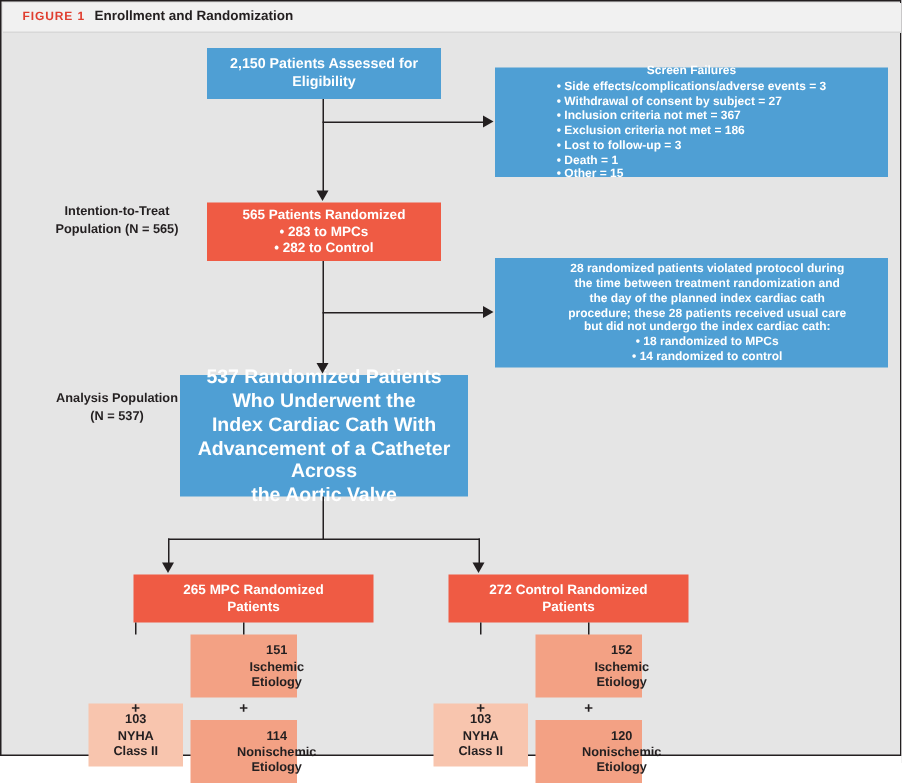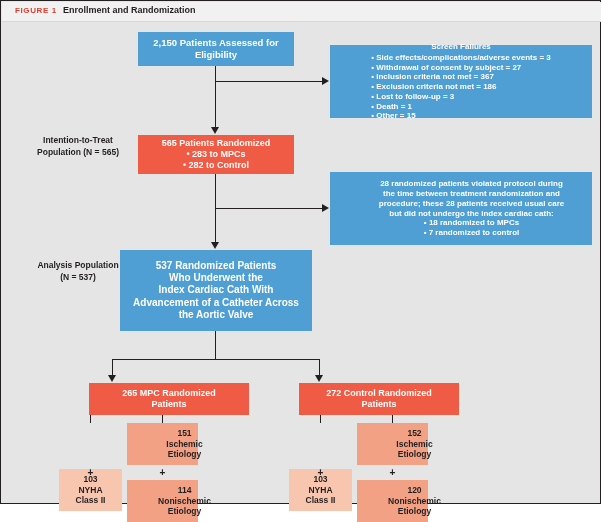--- a/index.html
+++ b/index.html
@@ -123,28 +123,29 @@
       <span>565 Patients Randomized</span><br>
       <span>• 283 to MPCs</span><br>
       <span>• 282 to Control</span>
     </span>
   </div>
 
   <div class="box blue" style="left:329px;top:171px;width:262px;height:73px;font-size:8px;">
     <span class="para">
       <span class="li">28 randomized patients violated protocol during</span>
       <span class="li">the time between treatment randomization and</span>
+      <span class="li">the day of the planned index cardiac cath</span>
       <span class="li">procedure; these 28 patients received usual care</span>
       <span class="li">but did not undergo the index cardiac cath:</span>
       <span class="li">• 18 randomized to MPCs</span>
-      <span class="li">• 7 randomized to control</span>
-    </span>
-  </div>
-
-  <div class="box blue" style="left:119px;top:249px;width:192px;height:81px;font-size:10px;">
+      <span class="li">• 14 randomized to control</span>
+    </span>
+  </div>
+
+  <div class="box blue" style="left:119px;top:249px;width:192px;height:81px;font-size:13px;">
     <span>
       <span>537 Randomized Patients</span><br>
       <span>Who Underwent the</span><br>
       <span>Index Cardiac Cath With</span><br>
       <span>Advancement of a Catheter Across</span><br>
       <span>the Aortic Valve</span>
     </span>
   </div>
 
   <div class="box red" style="left:88px;top:382px;width:160px;height:32px;font-size:9px;">

